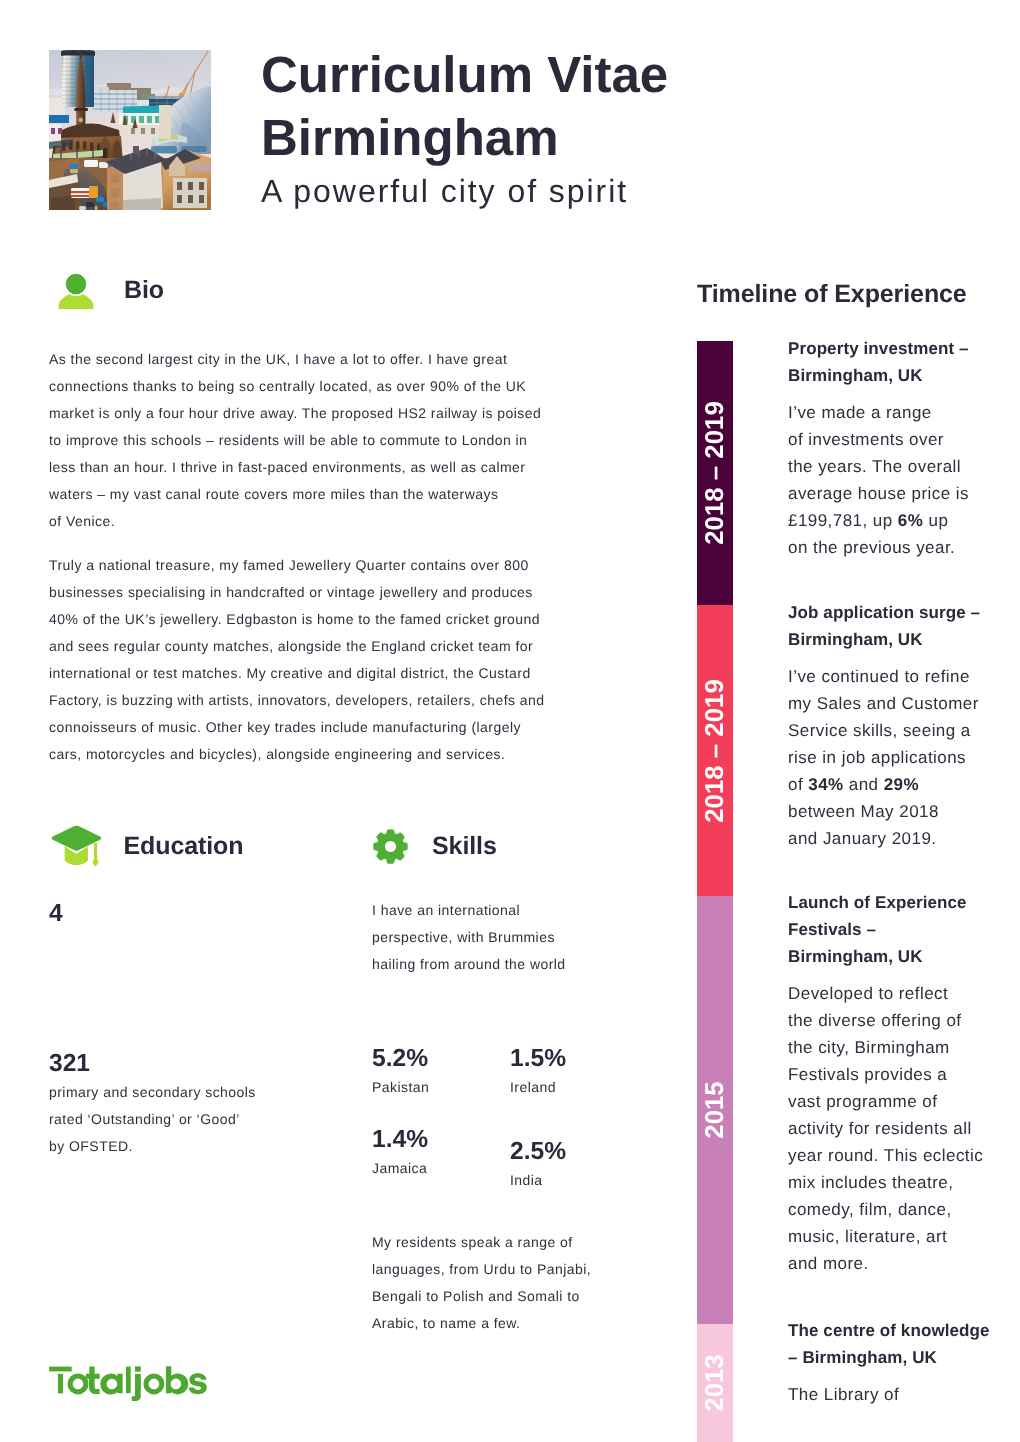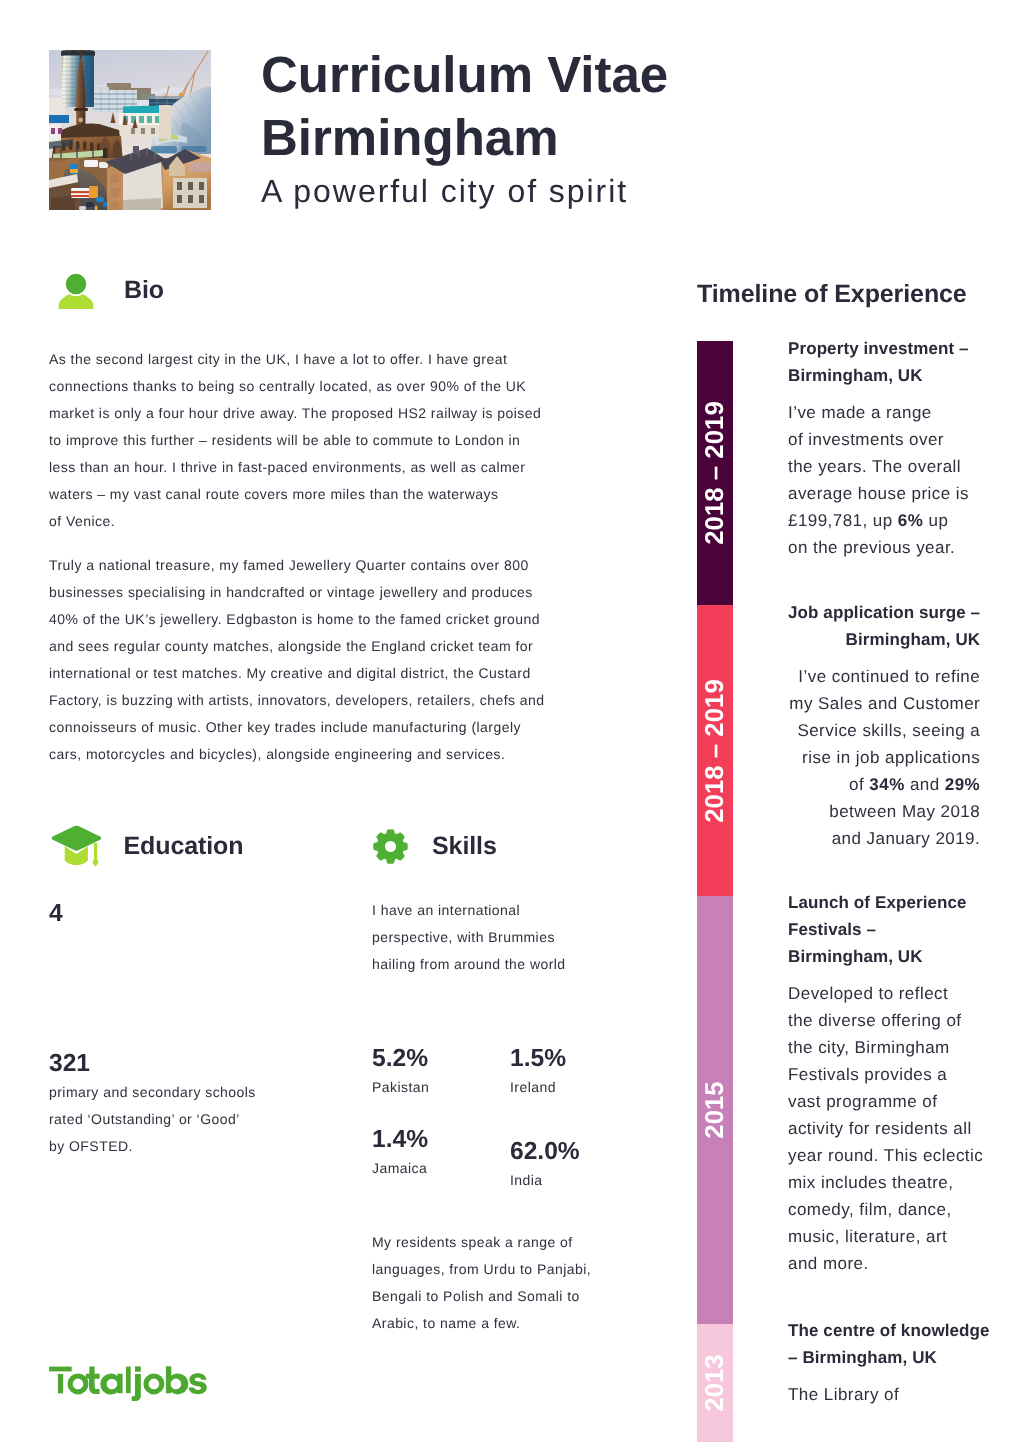--- a/index.html
+++ b/index.html
@@ -307,21 +307,21 @@
         <path d="M17.5 23.6c-2.4 0-4.6-.7-6.4-1.9-1.5.5-3 1.3-4.4 2.3C3.1 26.3 .6 29.4 .6 31.6V36h33.8v-4.4c0-2.2-2.5-5.3-6.1-7.6-1.4-1-2.9-1.8-4.4-2.3-1.8 1.2-4 1.9-6.4 1.9z" fill="#addd33"></path>
       </svg>
     </span>
     <span class="lbl" style="margin-left:30px;">Bio</span>
   </div>
 
   <div class="para" style="left:49px; top:346px;">
       <div>As the second largest city in the UK, I have a lot to offer. I have great</div>
       <div>connections thanks to being so centrally located, as over 90% of the UK</div>
       <div>market is only a four hour drive away. The proposed HS2 railway is poised</div>
-      <div>to improve this further – residents will be able to commute to London in</div>
+      <div>to improve this schools – residents will be able to commute to London in</div>
       <div>less than an hour. I thrive in fast-paced environments, as well as calmer</div>
       <div>waters – my vast canal route covers more miles than the waterways</div>
       <div>of Venice.</div>
     </div>
   <div class="para" style="left:49px; top:551.5px;">
       <div>Truly a national treasure, my famed Jewellery Quarter contains over 800</div>
       <div>businesses specialising in handcrafted or vintage jewellery and produces</div>
       <div>40% of the UK’s jewellery. Edgbaston is home to the famed cricket ground</div>
       <div>and sees regular county matches, alongside the England cricket team for</div>
       <div>international or test matches. My creative and digital district, the Custard</div>
@@ -375,21 +375,21 @@
   </div>
   <div style="position:absolute; left:510px; top:1044px;">
     <div class="statnum">1.5%</div>
     <div class="para" style="position:static;">Ireland</div>
   </div>
   <div style="position:absolute; left:372px; top:1125px;">
     <div class="statnum">1.4%</div>
     <div class="para" style="position:static;">Jamaica</div>
   </div>
   <div style="position:absolute; left:510px; top:1137px;">
-    <div class="statnum">62.0%</div>
+    <div class="statnum">2.5%</div>
     <div class="para" style="position:static;">India</div>
   </div>
 
   <div class="para" style="left:372px; top:1228.5px;">
       <div>My residents speak a range of</div>
       <div>languages, from Urdu to Panjabi,</div>
       <div>Bengali to Polish and Somali to</div>
       <div>Arabic, to name a few.</div>
     </div>
 
@@ -416,21 +416,21 @@
     <div class="tl-body" style="margin-top:10px;">
         <div>I’ve made a range</div>
         <div>of investments over</div>
         <div>the years. The overall</div>
         <div>average house price is</div>
         <div>£199,781, up <b>6%</b> up</div>
         <div>on the previous year.</div>
       </div>
   </div>
 
-  <div class="tl-item" style="top:599px;text-align:right;">
+  <div class="tl-item" style="top:599px;">
     <div class="tl-title">
         <div>Job application surge –</div>
         <div>Birmingham, UK</div>
       </div>
     <div class="tl-body" style="margin-top:10px;">
         <div>I’ve continued to refine</div>
         <div>my Sales and Customer</div>
         <div>Service skills, seeing a</div>
         <div>rise in job applications</div>
         <div>of <b>34%</b> and <b>29%</b></div>

